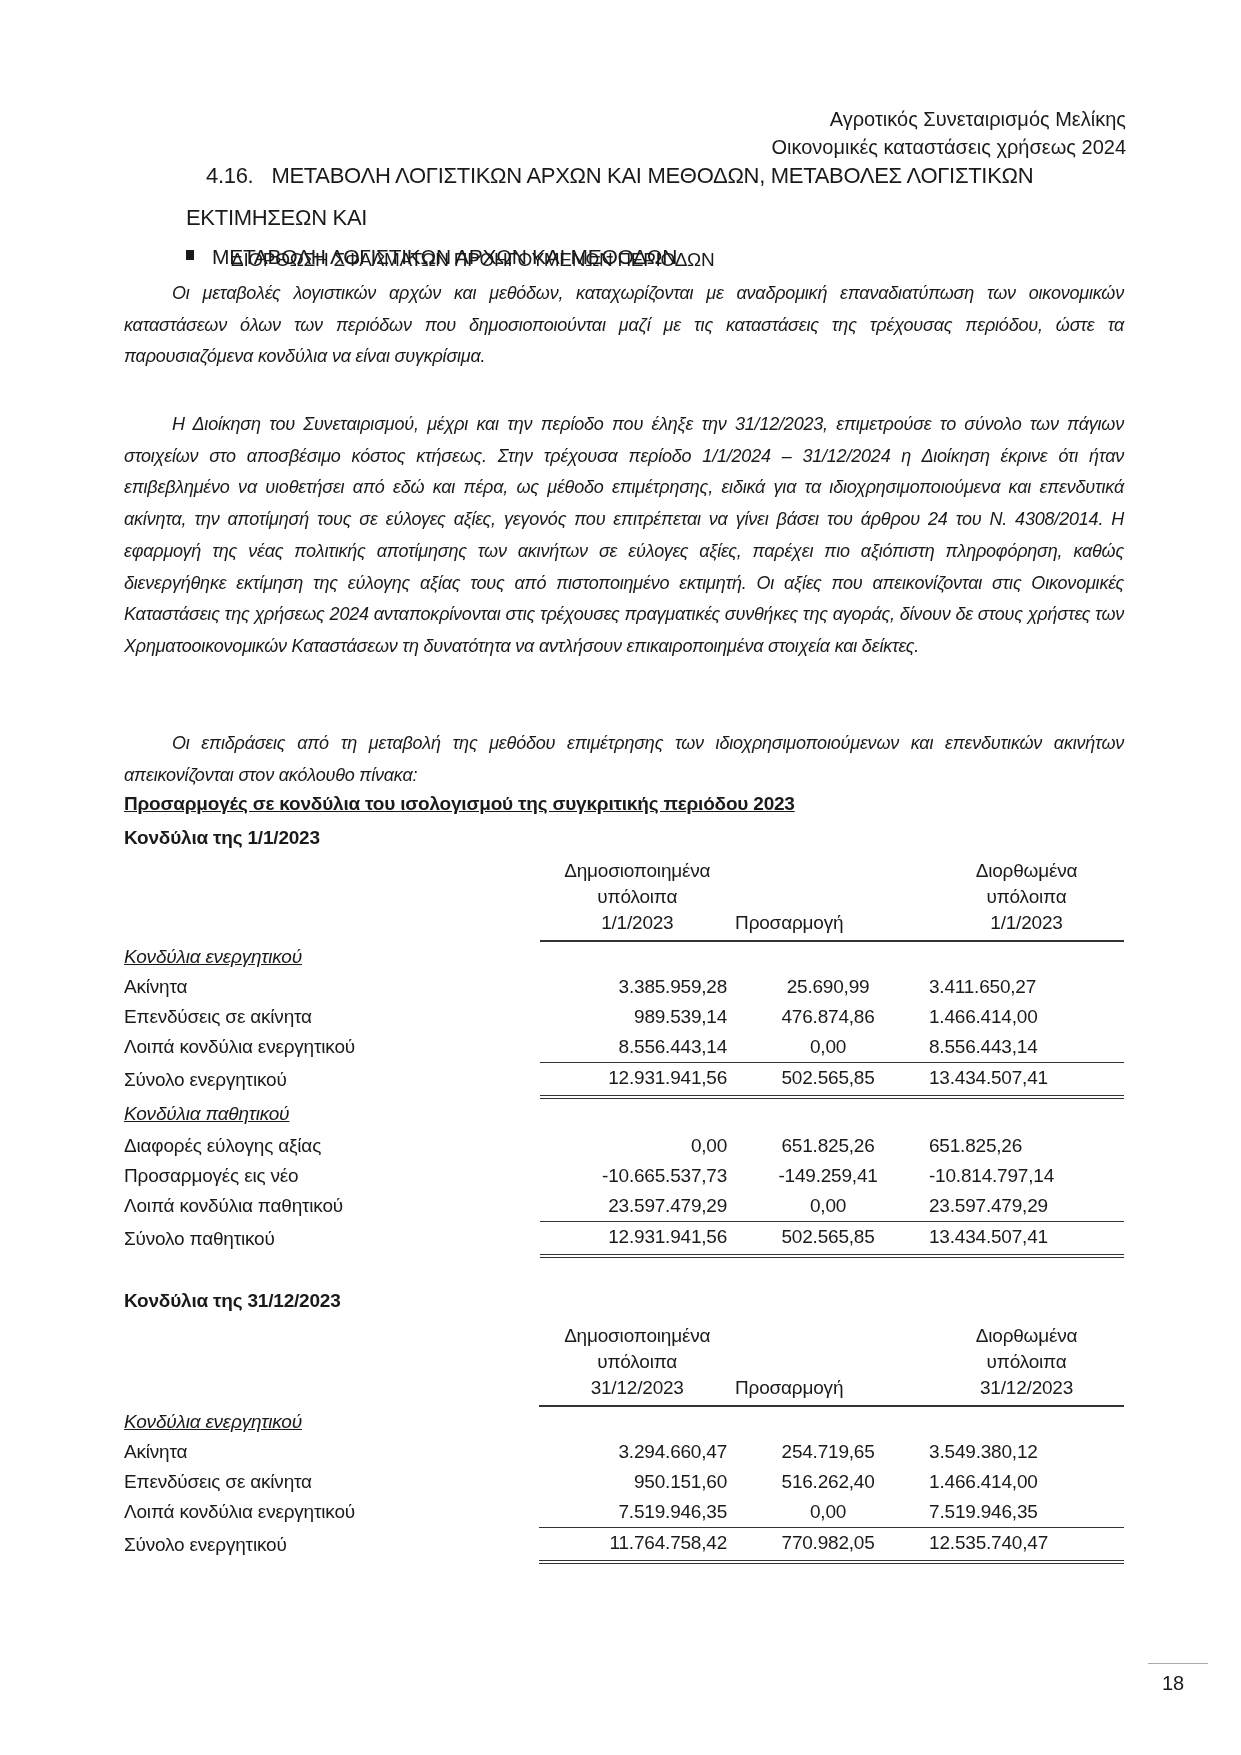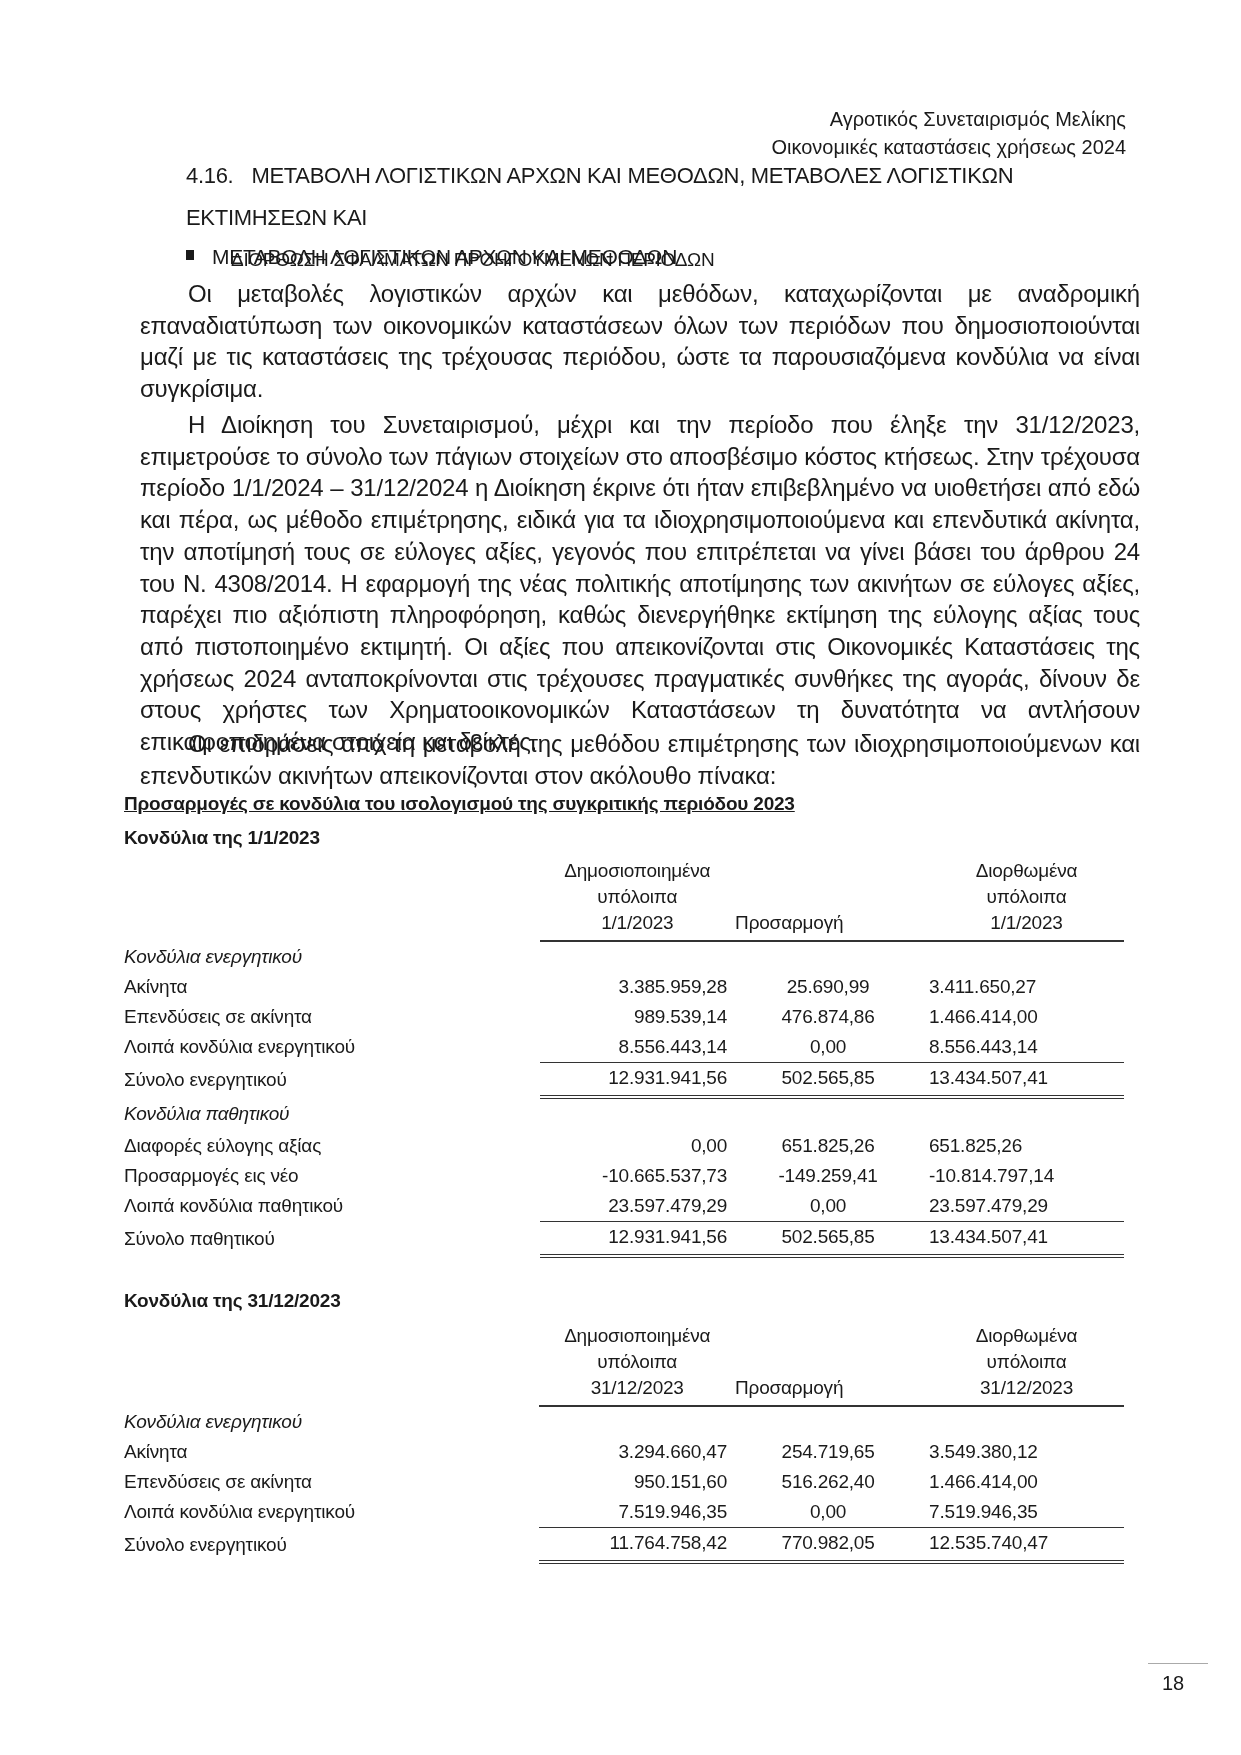--- a/index.html
+++ b/index.html
@@ -9,34 +9,34 @@
     color: #1a1a1a;
   }
   .header {
     position: absolute; right: 115px; top: 75px; text-align: right;
     font-size: 20px; line-height: 28px; margin-top: 30px;
   }
   .section-title {
     position: absolute; left: 186px; top: 155px; width: 960px;
     font-size: 22px; line-height: 42px; letter-spacing: -0.3px;
   }
-  .section-title .num { margin-right: 18px; }
+  .section-title .num { margin-right: 18px; margin-left: 20px; }
   .section-title .line2 { display: block; padding-left: 45px; font-size: 19px; }
   .subsection {
     position: absolute; left: 186px; top: 242px; font-size: 21px; line-height: 30px;
     letter-spacing: -0.3px;
     text-align: center;
   }
   .subsection .bullet {
     display: inline-block; width: 8px; height: 10px; background: #1a1a1a;
     margin-right: 18px; vertical-align: middle; position: relative; top: -3px;
   }
   .para {
-    position: absolute; left: 140px; width: 1000px; font-size: 24px; line-height: 31.7px;
-    text-align: justify; text-indent: 48px; letter-spacing: -0.2px;
+    position: absolute; left: 124px; width: 1000px; font-size: 18px; line-height: 31.7px;
+    text-align: justify; text-indent: 48px; letter-spacing: -0.2px; font-style: italic;
   }
   #p1 { top: 278px; }
   #p2 { top: 409px; }
   #p3 { top: 728px; }
   .tbl-title {
     position: absolute; left: 124px; top: 793px; font-size: 19px; font-weight: bold;
     text-decoration: underline; letter-spacing: -0.2px;
   }
   .block-title {
     position: absolute; left: 124px; font-size: 19px; font-weight: bold; letter-spacing: -0.2px;
@@ -47,21 +47,21 @@
   }
   table.fin td { padding: 0; height: 30px; vertical-align: middle; }
   table.fin .label { width: 430px; text-align: left; }
   table.fin .c1 { width: 190px; text-align: right; padding-right: 8px; }
   table.fin .c2 { width: 190px; text-align: center; padding-right: 8px; }
   table.fin .c3 { width: 190px; text-align: left; padding-right: 8px; }
   table.fin thead td { text-align: center; line-height: 26px; vertical-align: bottom; height: auto; padding-bottom: 4px; }
   table.fin thead td.c1, table.fin thead td.c3 { text-align: center; padding-right: 0; }
   table.fin thead td.c2 { text-align: left; padding-right: 0; }
   table.fin thead tr td.num { border-bottom: 2px solid #333; }
-  .grp td.label { font-style: italic; }
+  .grp td.label { font-style: italic; text-decoration: underline; }
   .pre-total td.num { border-bottom: 1.5px solid #333; }
   .total td.num { border-bottom: 4px double #333; padding-bottom: 2px; }
   .footer-rule {
     position: absolute; left: 1148px; top: 1663px; width: 60px; border-top: 1px solid #aaa;
   }
   .page-num { position: absolute; left: 1162px; top: 1672px; font-size: 20px; }
 </style>
 </head>
 <body>
 

